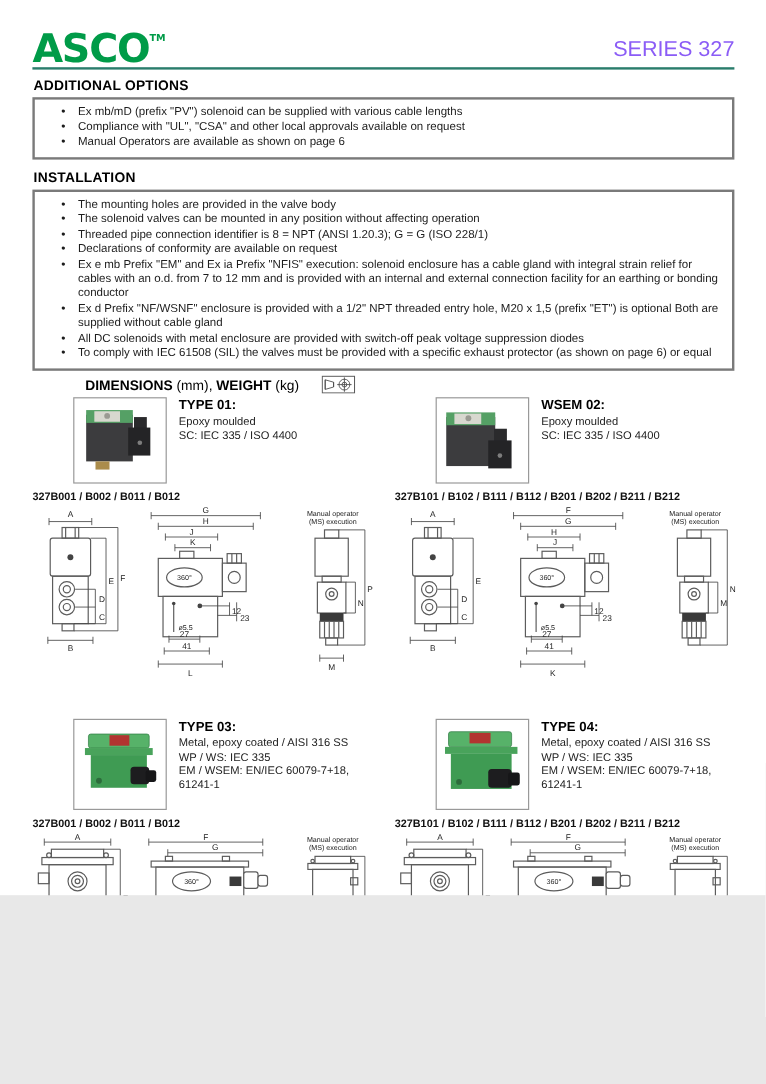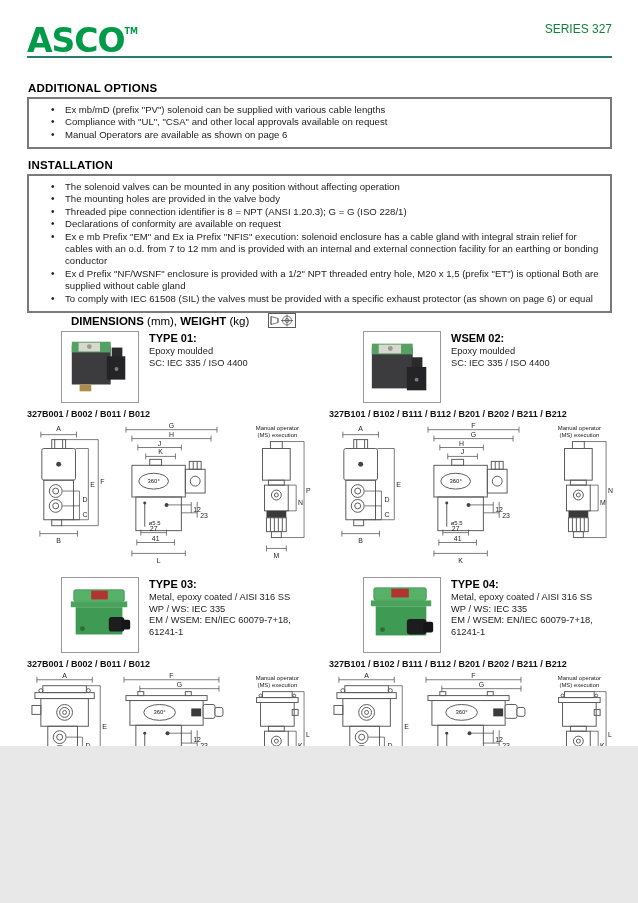--- a/index.html
+++ b/index.html
@@ -3,44 +3,44 @@
 <meta charset="utf-8">
 <style>
   * { box-sizing: border-box; }
   body { margin:0; background:#e8e8e8; font-family:"Liberation Sans", sans-serif; }
   .page { width:638px; height:746px; background:#fff; position:relative; margin:0 auto; overflow:hidden; }
 
   
   .header { position:absolute; left:27px; right:26px; top:12px; height:44px; }
   .logo { color:#009b48; font-family:"DejaVu Sans", sans-serif; font-weight:bold; font-size:33px; letter-spacing:-1px; line-height:40px; }
   .logo-tm { font-size:8px; vertical-align:18px; letter-spacing:0; }
-  .series { position:absolute; right:0; bottom:20px; font-size:12px; color:#15803d; }
+  .series { position:absolute; right:0; bottom:4px; font-size:18px; color:#8b5cf6; }
   .rule { position:absolute; left:27px; right:26px; height:2px; background:#2a7d6c; }
   .rule-top { top:56px; }
 
   
   .section { position:absolute; left:27px; right:26px; }
-  .sec-title { font-size:11.5px; font-weight:bold; color:#000; margin:16px 0 3px 1px; letter-spacing:0.2px; }
+  .sec-title { font-size:11.5px; font-weight:bold; color:#000; margin:0 0 3px 1px; letter-spacing:0.2px; }
   .box { border:2px solid #7a7a7a; padding:5px 8px 6px 10px; background:#fff; }
   ul.bullets { margin:0; padding:0; list-style:none; }
   ul.bullets li { font-size:9.6px; line-height:12.4px; color:#1d1d1d; padding-left:26px; position:relative; }
   ul.bullets li::before { content:"\2022"; position:absolute; left:12px; font-size:10px; }
 
   .sec-ao { top:66px; }
   .sec-inst { top:143px; }
 
   .dim-heading { position:absolute; left:27px; top:313px; font-size:11.5px; color:#000;padding-left:44px; }
   .dim-heading b { font-weight:bold; }
   .dim-heading span { font-weight:normal; }
   .proj-icon { display:inline-block; margin-left:16px; vertical-align:-3px; }
 
   
   .grid { position:absolute; left:27px; top:331px; width:586px; display:grid; grid-template-columns:1fr 1fr; column-gap:18px; }
   .cell { position:relative; }
-  .cell.row2 { margin-top:6px; }
+  .cell.row2 { margin-top:28px; }
   .card { display:flex;padding-left:34px; }
   .photo { width:78px; height:72px; border:1px solid #999; background:#fff; flex:none; }
   .photo.tall { height:76px; }
   .tinfo { margin-left:10px; padding-top:1px; }
   .ttitle { font-size:11px; font-weight:bold; color:#000; margin-bottom:2px; }
   .tdesc { font-size:9.3px; line-height:11.5px; color:#1d1d1d; }
   .models { font-size:9px; font-weight:bold; color:#111; margin:6px 0 2px; }
   .drawing { display:block; }
 
   
@@ -80,26 +80,27 @@
         <li>Compliance with "UL", "CSA" and other local approvals available on request</li>
         <li>Manual Operators are available as shown on page 6</li>
       </ul>
     </div>
   </div>
 
   <div class="section sec-inst">
     <div class="sec-title">INSTALLATION</div>
     <div class="box">
       <ul class="bullets">
+        <li>The mounting holes are provided in the valve body</li>
         <li>The solenoid valves can be mounted in any position without affecting operation</li>
-        <li>The mounting holes are provided in the valve body</li>
         <li>Threaded pipe connection identifier is 8 = NPT (ANSI 1.20.3); G = G (ISO 228/1)</li>
         <li>Declarations of conformity are available on request</li>
         <li>Ex e mb Prefix "EM" and Ex ia Prefix "NFIS" execution: solenoid enclosure has a cable gland with integral strain relief for cables with an o.d. from 7 to 12 mm and is provided with an internal and external connection facility for an earthing or bonding conductor</li>
         <li>Ex d Prefix "NF/WSNF" enclosure is provided with a 1/2" NPT threaded entry hole, M20 x 1,5 (prefix "ET") is optional Both are supplied without cable gland</li>
+        <li>All DC solenoids with metal enclosure are provided with switch-off peak voltage suppression diodes</li>
         <li>To comply with IEC 61508 (SIL) the valves must be provided with a specific exhaust protector (as shown on page 6) or equal</li>
       </ul>
     </div>
   </div>
 
   <div class="dim-heading">
     <b>DIMENSIONS</b>
     <span>(mm),</span>
     <b>WEIGHT</b>
     <span>(kg)</span>

